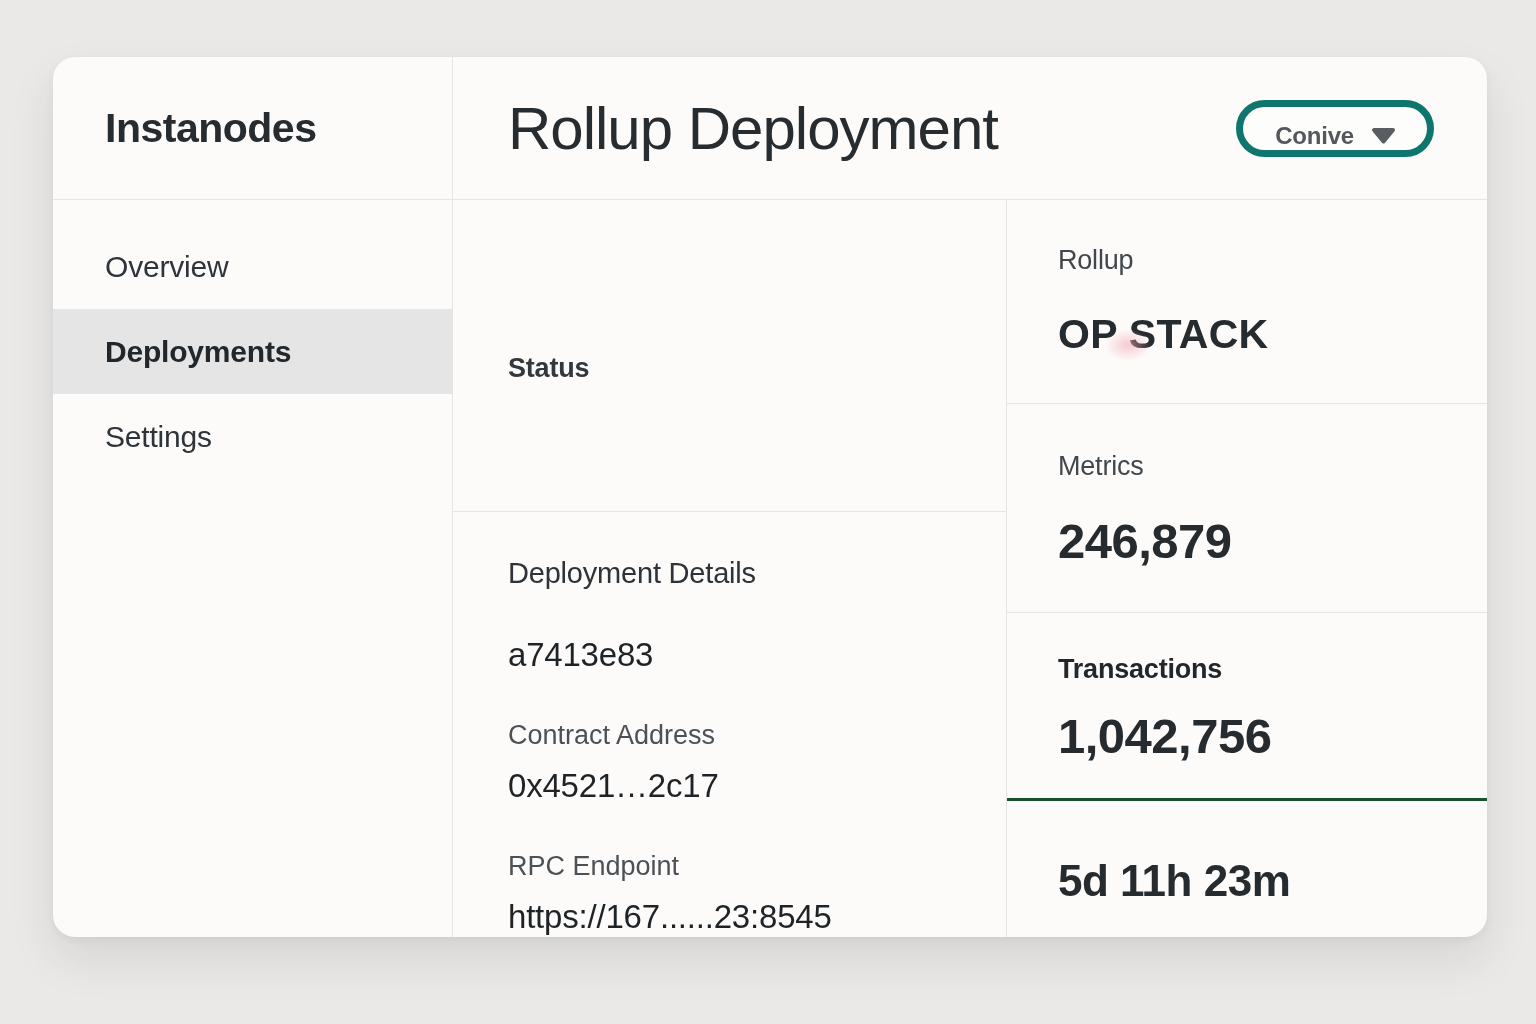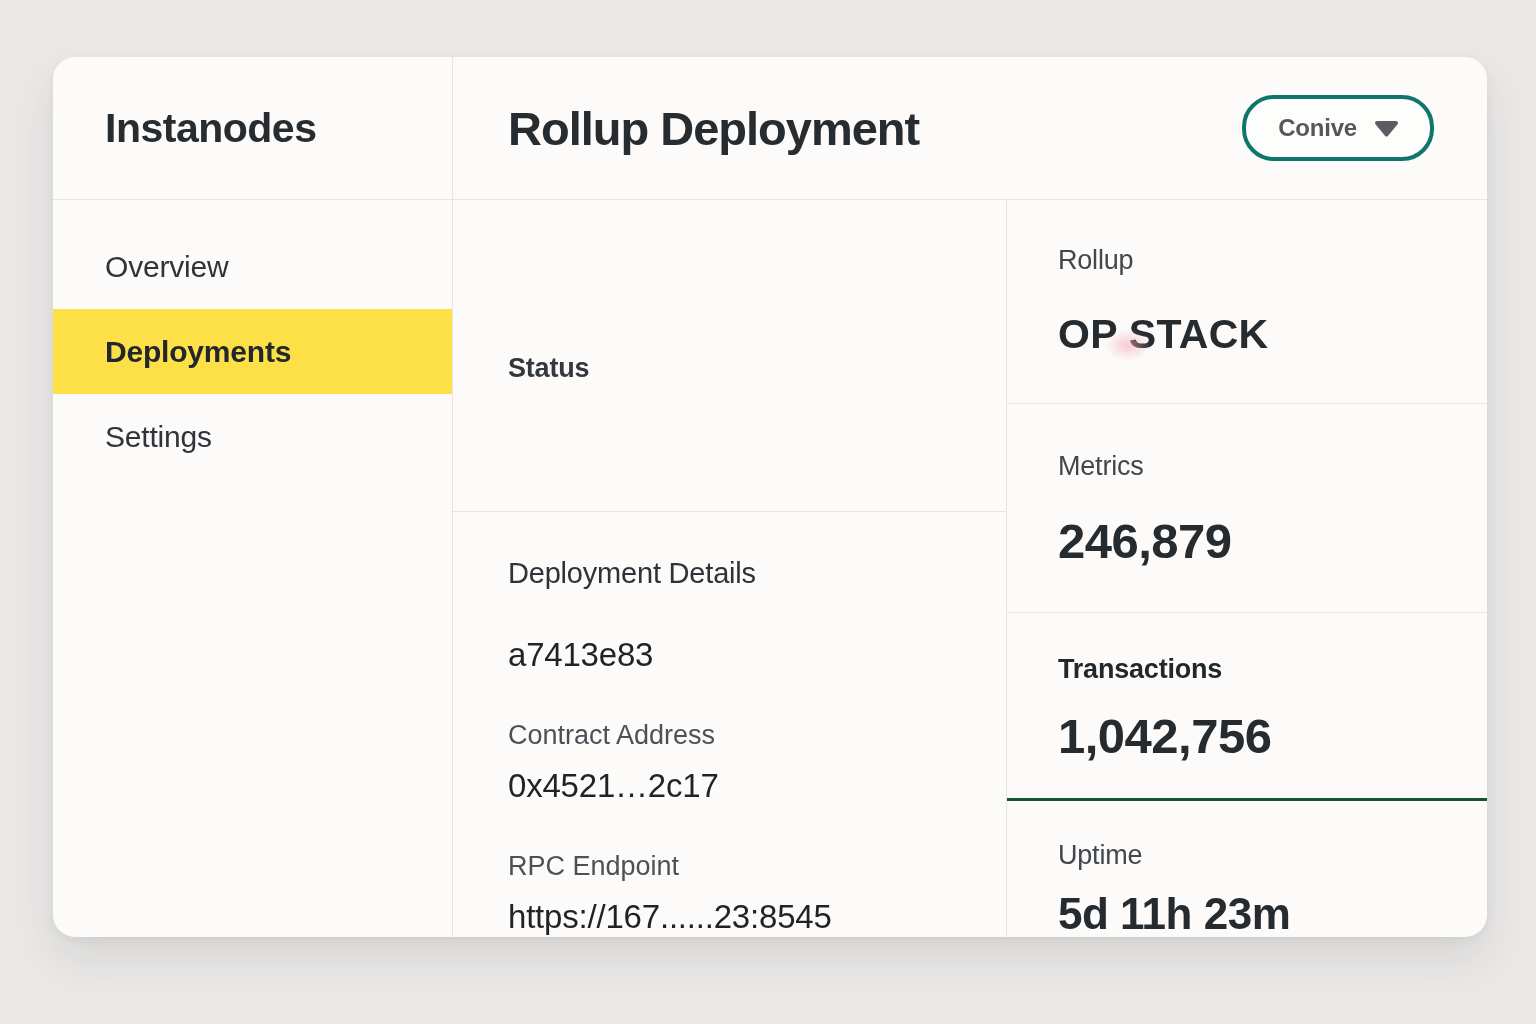--- a/index.html
+++ b/index.html
@@ -25,37 +25,37 @@
   .brand-cell {
     flex: 0 0 400px; width: 400px;
     border-right: 1px solid #e6e5e3;
     display: flex; align-items: center; padding-left: 52px;
   }
   .brand { font-size: 41px; font-weight: 700; color: #272c31; letter-spacing: -0.5px; }
   .header-main {
     flex: 1; display: flex; align-items: center; justify-content: space-between;
     padding: 0 53px 0 55px;
   }
-  .page-title { font-size: 47px; font-weight: 700; color: #272c31; letter-spacing: -1px; }
+  .page-title { font-size: 60px; font-weight: 400; color: #272c31; letter-spacing: -1px; }
   .network-btn {
     display: flex; align-items: center; gap: 16px;
-    background: #fdfdfc; border: 4px solid #0f766e; border-radius: 32px;
-    padding: 15px 30px 15px 32px; cursor: pointer;
+    background: #fdfdfc; border: 7px solid #0f766e; border-radius: 32px;
+    padding: 15px 30px 0 32px; cursor: pointer;
     box-shadow: 0 1px 2px rgba(0,0,0,.03);
   }
   .network-btn .net-label { font-size: 24px; font-weight: 700; color: #54585d; letter-spacing: -0.2px; }
   .caret { display: flex; align-items: center; }
   
   .body { flex: 1; display: flex; min-height: 0; }
   .sidebar { flex: 0 0 400px; width: 400px; border-right: 1px solid #e6e5e3; padding-top: 24px; text-align: center; }
   .nav-item {
     height: 85px; display: flex; align-items: center; padding-left: 52px;
     font-size: 30px; color: #2e3439; cursor: pointer; letter-spacing: -0.2px;
   }
-  .nav-item.active { background: #fde047; font-weight: 700; color: #22272c; }
+  .nav-item.active { background: #e5e5e5; font-weight: 700; color: #22272c; }
   
   .col-mid { flex: 0 0 554px; width: 554px; border-right: 1px solid #e6e5e3; display: flex; flex-direction: column; justify-content: flex-end; }
   .status-section { flex: 0 0 204px; border-bottom: 1px solid #e6e5e3; padding: 44px 0 0 55px; }
   .section-label { font-size: 27px; color: #41474d; font-weight: 500; line-height: 33px; letter-spacing: -0.2px; }
   .status-section .section-label { color: #32383d; font-weight: 600; }
   .status-row { margin-top: 32px; display: flex; align-items: center; gap: 30px; }
   .dot { width: 38px; height: 38px; border-radius: 50%; background: #56e24a; }
   .status-value { font-size: 39px; font-weight: 500; color: #22272c; letter-spacing: -0.5px; }
   .details-section { padding: 44px 0 0 55px; }
   .details-title { font-size: 29px; color: #2d3338; font-weight: 500; line-height: 35px; letter-spacing: -0.2px; }
@@ -149,21 +149,20 @@
       </section>
       <section class="stat-section metrics-section">
         <div class="section-label">Metrics</div>
         <div class="big-number">246,879</div>
       </section>
       <section class="stat-section transactions-section">
         <div class="section-label">Transactions</div>
         <div class="big-number">1,042,756</div>
       </section>
       <section class="stat-section uptime-section">
-        <div class="section-label">Uptime</div>
         <div class="uptime-value">5d 11h 23m</div>
       </section>
     </div>
 
   </div>
 
   <div class="pink-smudge"></div>
 </div>
 
 </body></html>

